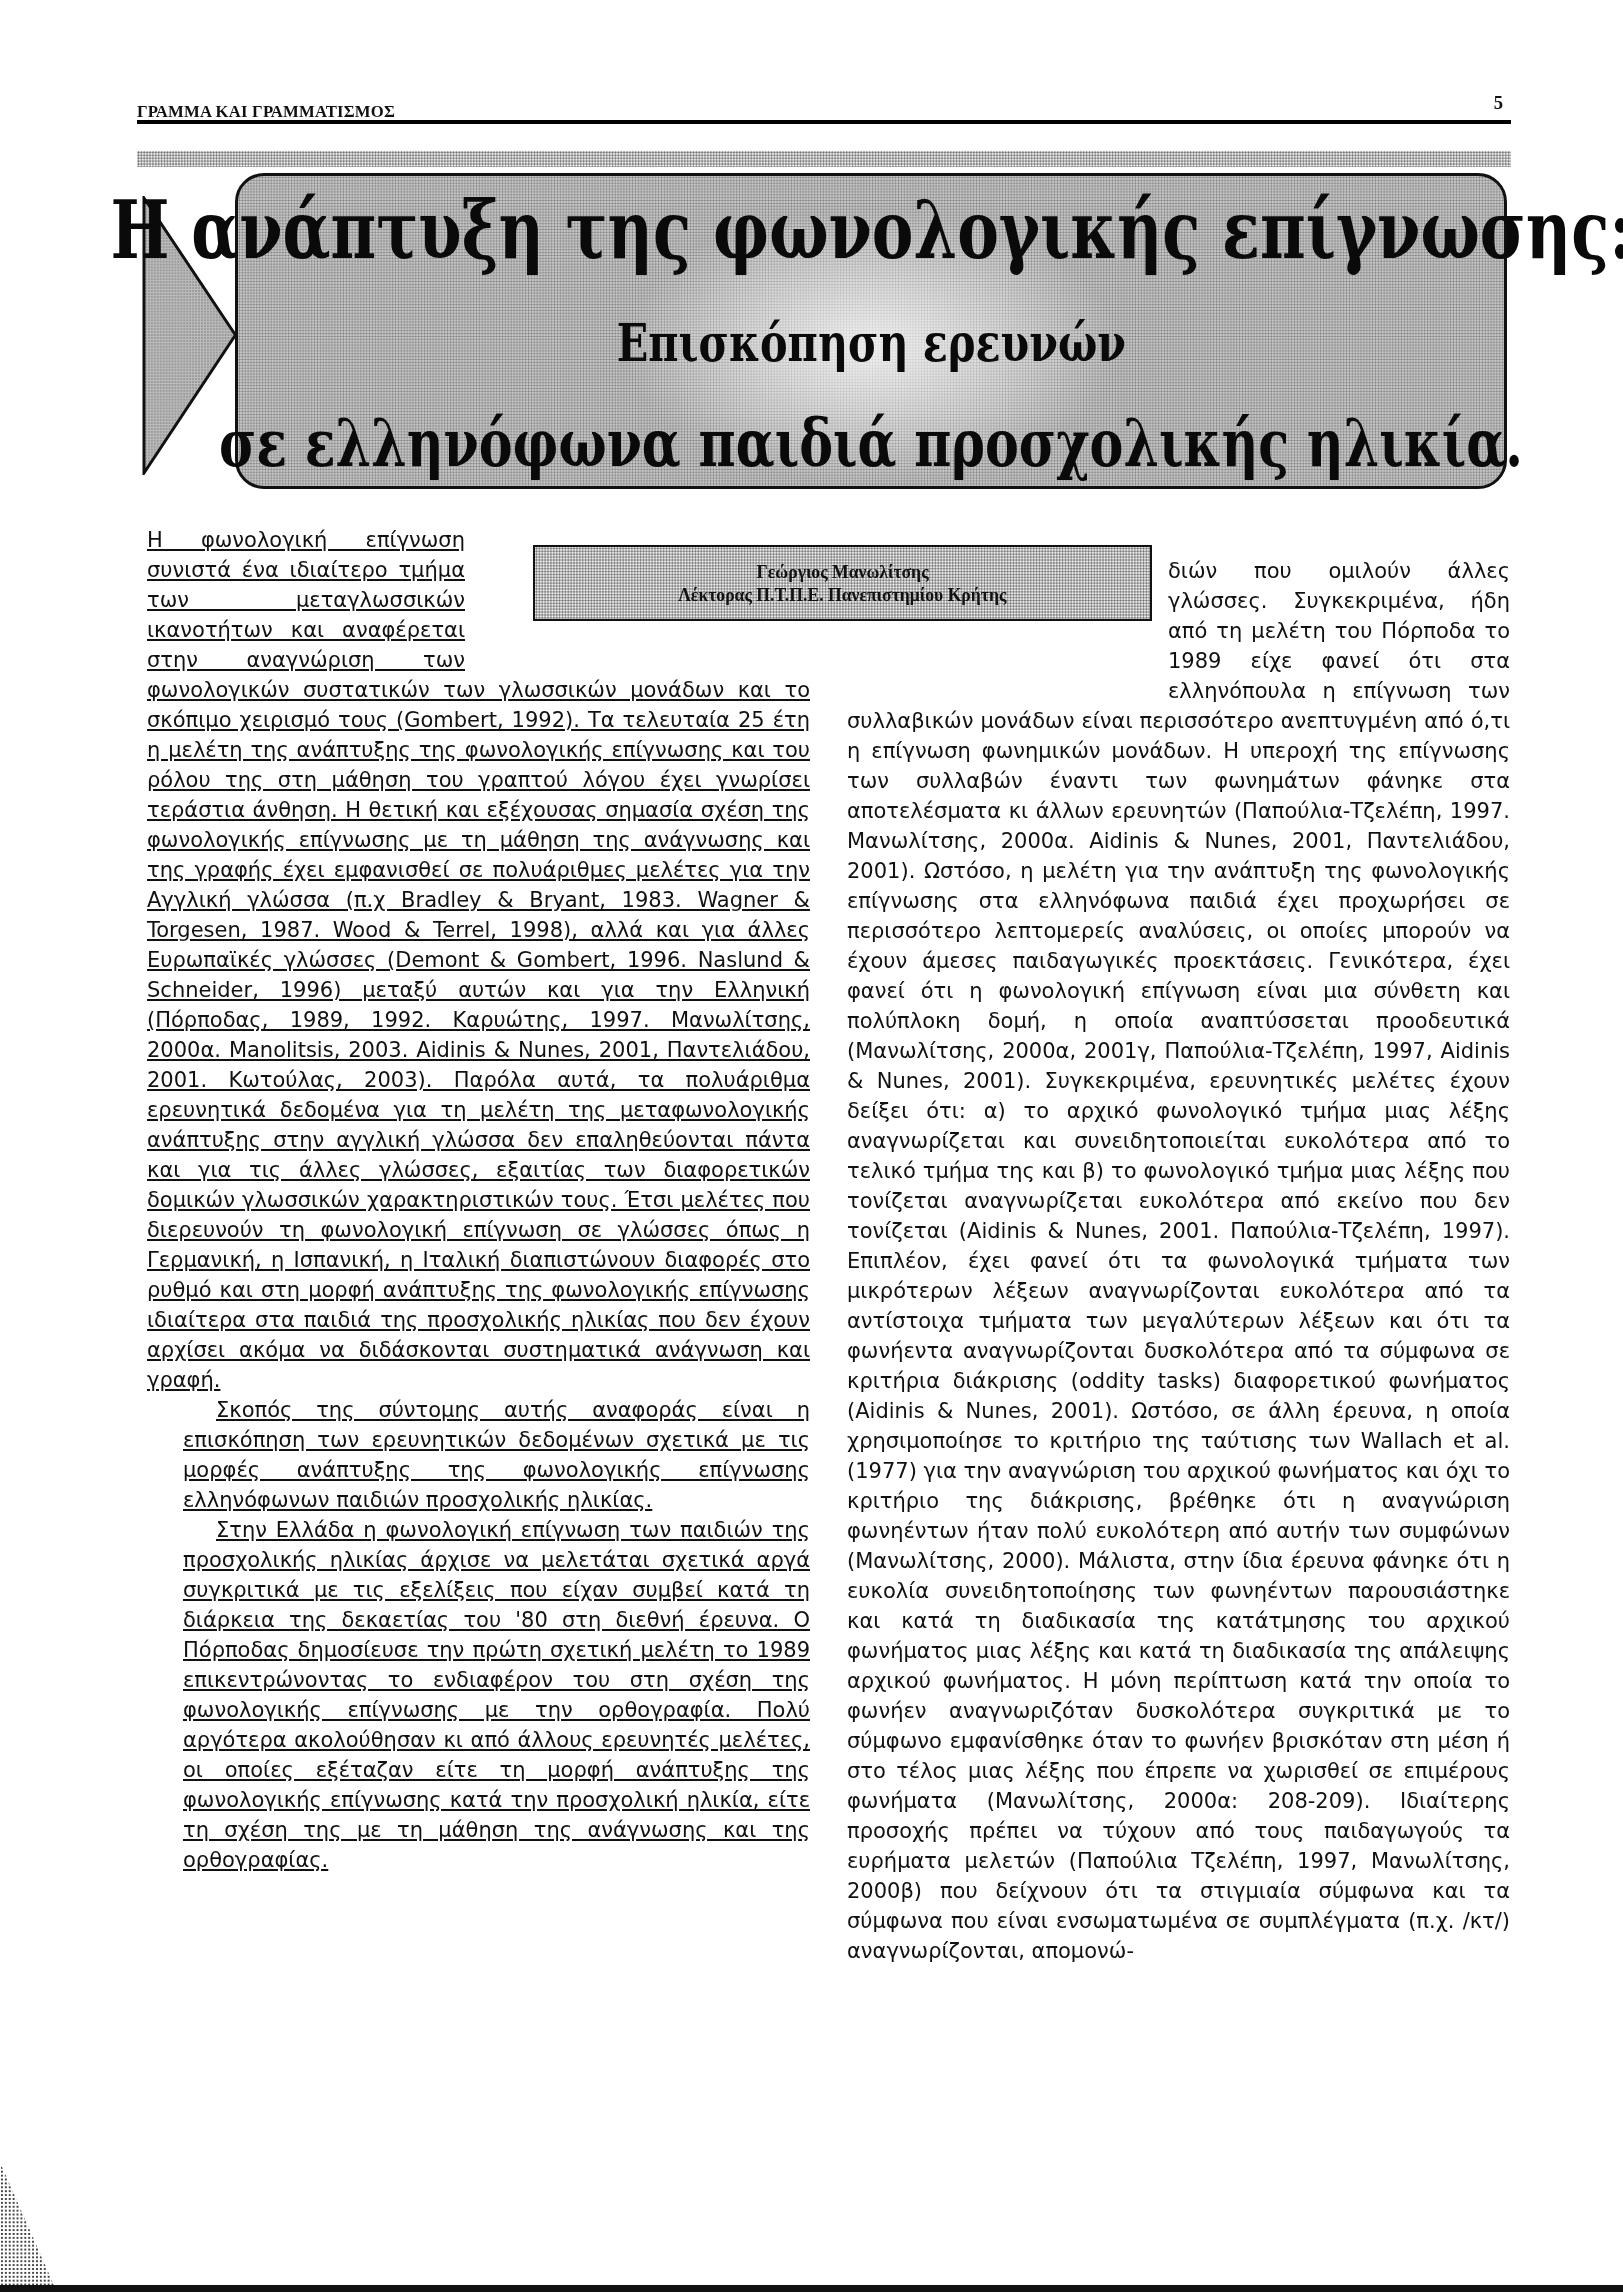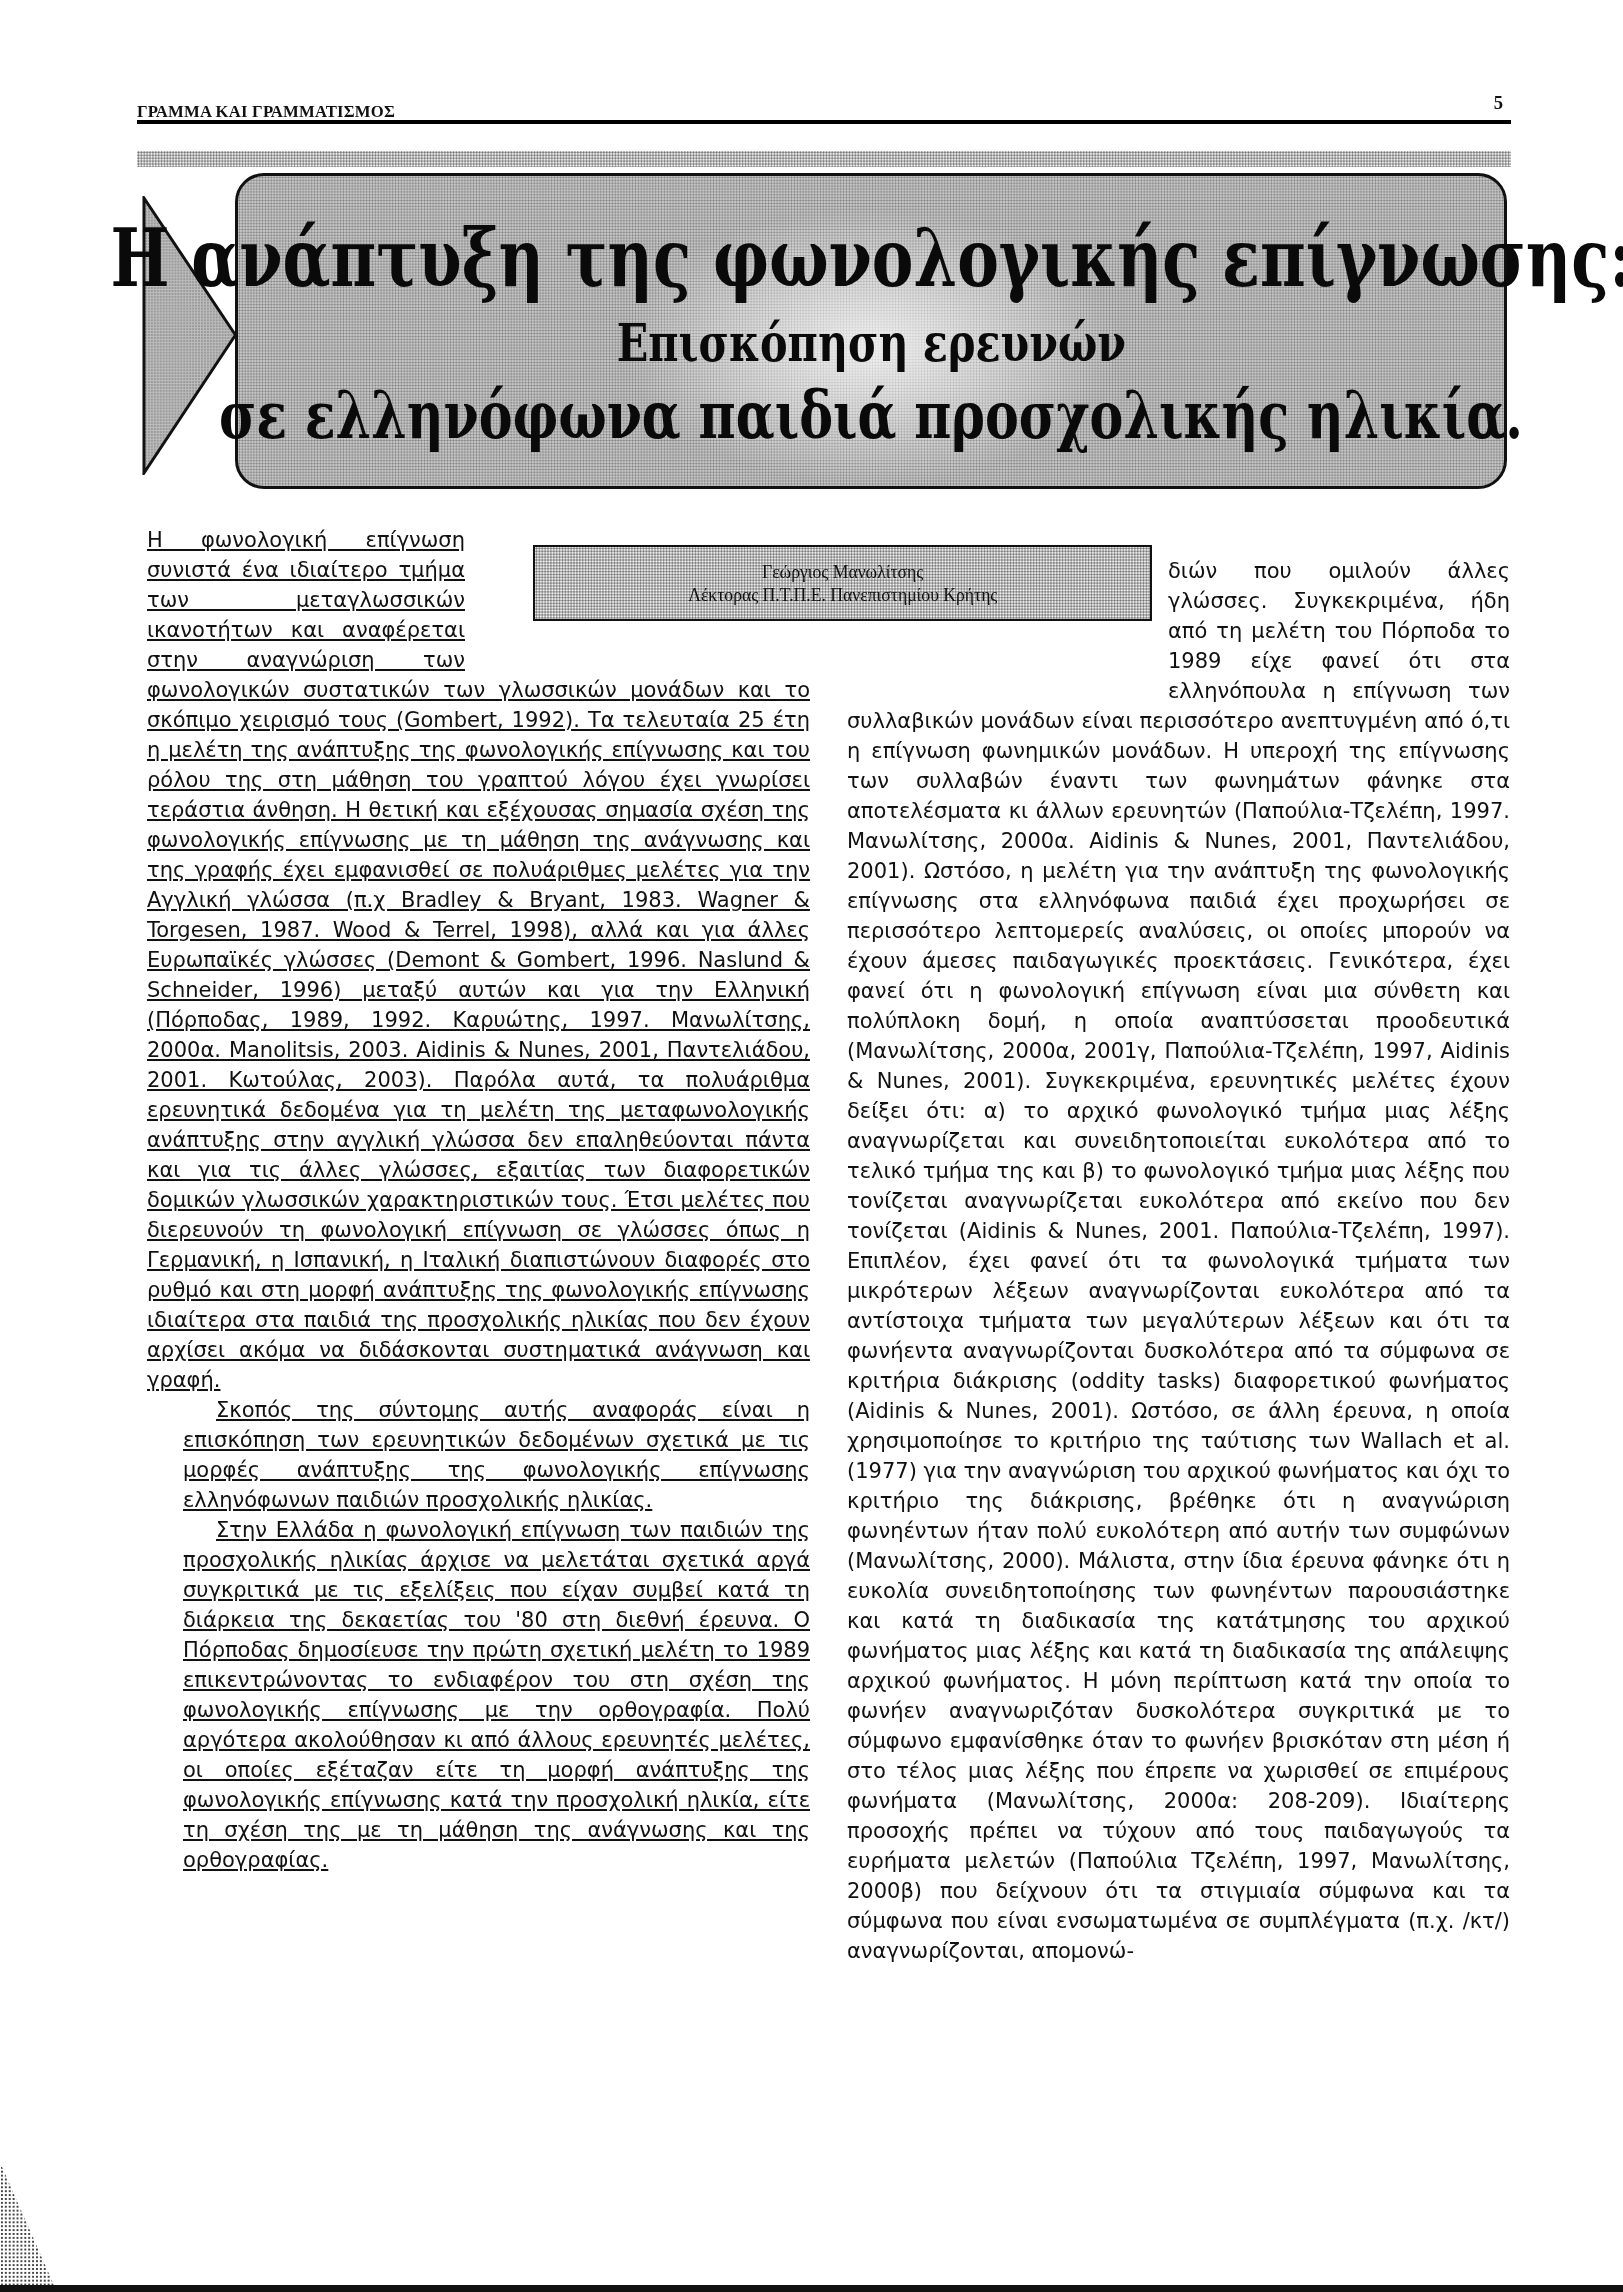--- a/index.html
+++ b/index.html
@@ -28,34 +28,35 @@
   .arrow-tab { position: absolute; left: 142px; top: 196px; width: 118px; height: 279px; }
   .title-box {
     position: absolute; left: 235px; top: 173px; width: 1272px; height: 316px;
     border: 3.9px solid #111; border-radius: 29px; box-sizing: border-box;
     display: flex; flex-direction: column; align-items: center; justify-content: center;
     background-color: #c4c4c4;
     background-image:
       radial-gradient(ellipse 353px 196px at 50% 55%, rgba(255,255,255,0.75), rgba(255,255,255,0) 70%),
       radial-gradient(#7a7a7a 0.8px, transparent 1.1px);
     background-size: 100% 100%, 2.9px 2.9px;
+    gap: 28px;
   }
   .title-box .t {
     font-family: "DejaVu Serif", serif; font-weight: bold; color: #0a0a0a;
     transform: scaleX(0.78); white-space: nowrap; line-height: 1;
   }
   .t1 { font-size: 80px; margin-top: 3.9px; }
   .t2 { font-size: 53px; margin-top: 17.6px; }
   .t3 { font-size: 65px; margin-top: 13.7px; }
 
   .author-box {
     position: absolute; left: 533px; top: 545px; width: 619px; height: 76px;
     border: 2.9px solid #111; box-sizing: border-box;
     display: flex; flex-direction: column; align-items: center; justify-content: center;
-    font-family: "Liberation Serif", serif; font-weight: normal; font-size: 19.6px; line-height: 23.5px;
+    font-family: "Liberation Serif", serif; font-weight: bold; font-size: 19.6px; line-height: 23.5px;
   }
   .author-box span { transform: scaleX(0.9); white-space: nowrap; }
 
   .col {
     position: absolute; font-size: 21px; line-height: 30px;
     text-align: justify; font-family: "DejaVu Sans", sans-serif;
   }
   .col p { margin: 0; }
   .col p.indent { text-indent: 33px; margin-left: 36px; }
   .left-col { left: 147px; top: 525px; width: 663px; text-decoration: underline; }

